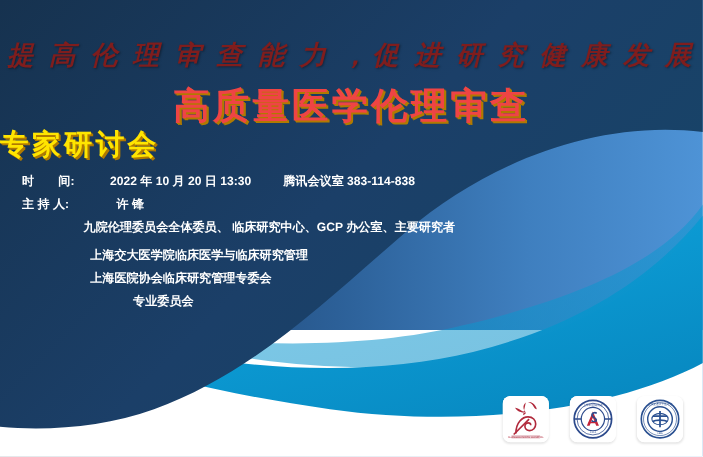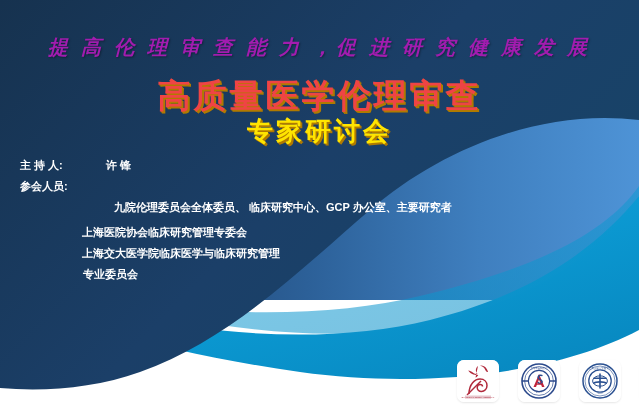--- a/index.html
+++ b/index.html
@@ -13,25 +13,25 @@
   }
 
   
   .bg-svg{position:absolute;left:0;top:0;width:639px;height:415px;}
 
   
   .tagline{
     position:absolute;
     left:0;right:0;top:34px;
     text-align:center;
-    color:#a21caf;
+    color:#7f1d1d;
     font-family:"Liberation Serif","DejaVu Serif",serif;
     font-style:italic;
     font-weight:700;
-    font-size:20px;
+    font-size:24px;
     letter-spacing:4px;
     white-space:nowrap;
     text-shadow:1px 1px 2px rgba(0,0,0,.35);
   }
 
   
   .title-main{
     position:absolute;
     left:0;right:0;top:74px;
     text-align:center;
@@ -39,21 +39,21 @@
     font-family:"Liberation Serif","DejaVu Serif",serif;
     font-weight:700;
     font-size:33px;
     letter-spacing:3px;
     white-space:nowrap;
     text-shadow:2px 2px 0 #b07a00, 1px 1px 0 #b07a00;
   }
   .title-sub{
     position:absolute;
     left:0;right:0;top:114px;
-    text-align:center;
+    text-align:left;
     color:#ffe500;
     font-family:"Liberation Serif","DejaVu Serif",serif;
     font-weight:700;
     font-size:26px;
     letter-spacing:3px;
     white-space:nowrap;
     text-shadow:2px 2px 0 #b07a00, 1px 1px 0 #b07a00;
   }
 
   
@@ -69,23 +69,23 @@
   .row{display:flex;align-items:flex-start;}
   .lbl{
     flex:0 0 62px;
     letter-spacing:0;
     white-space:nowrap;
   }
   .val{flex:1 1 auto;}
   .time-val{margin-left:18px;}
   .host-val{margin-left:24px;}
   .room{margin-left:26px;}
-  .attendee-l2{margin-left:94px;}
+  .attendee-l2{margin-left:56px;}
   .org-l{margin-left:62px;}
-  .org-last{margin-left:63px;}
+  .org-last{margin-left:101px;}
 
   
   .logos{
     position:absolute;
     left:457px;top:360px;
     display:flex;
     gap:19px;
     align-items:flex-end;
   }
   .logo{
@@ -150,43 +150,47 @@
 
   <div class="tagline">提 高 伦 理 审 查 能 力 ，促 进 研 究 健 康 发 展</div>
 
   <div class="title-main">高质量医学伦理审查</div>
 
   <div class="title-sub">专家研讨会</div>
 
   <div class="info">
 
     <div class="row">
+      <span class="lbl">时　　间:</span>
+      <span class="val">
+        <span class="time-val">2022 年 10 月 20 日  13:30</span>
+        <span class="room">腾讯会议室 383-114-838</span>
+      </span>
     </div>
 
     <div class="row">
       <span class="lbl">主 持 人:</span>
       <span class="val">
         <span class="host-val">许 锋</span>
       </span>
     </div>
 
     <div class="row">
-      <span class="lbl">参会人员:</span>
     </div>
     <div>
       <span class="attendee-l2">九院伦理委员会全体委员、 临床研究中心、GCP 办公室、主要研究者</span>
     </div>
 
     <div class="row" style="margin-top:4px;">
     </div>
     <div>
+      <span class="org-l">上海交大医学院临床医学与临床研究管理</span>
+    </div>
+    <div>
       <span class="org-l">上海医院协会临床研究管理专委会</span>
-    </div>
-    <div>
-      <span class="org-l">上海交大医学院临床医学与临床研究管理</span>
     </div>
     <div>
       <span class="org-last">专业委员会</span>
     </div>
 
   </div>
 
   <div class="logos">
 
     <div class="logo">

